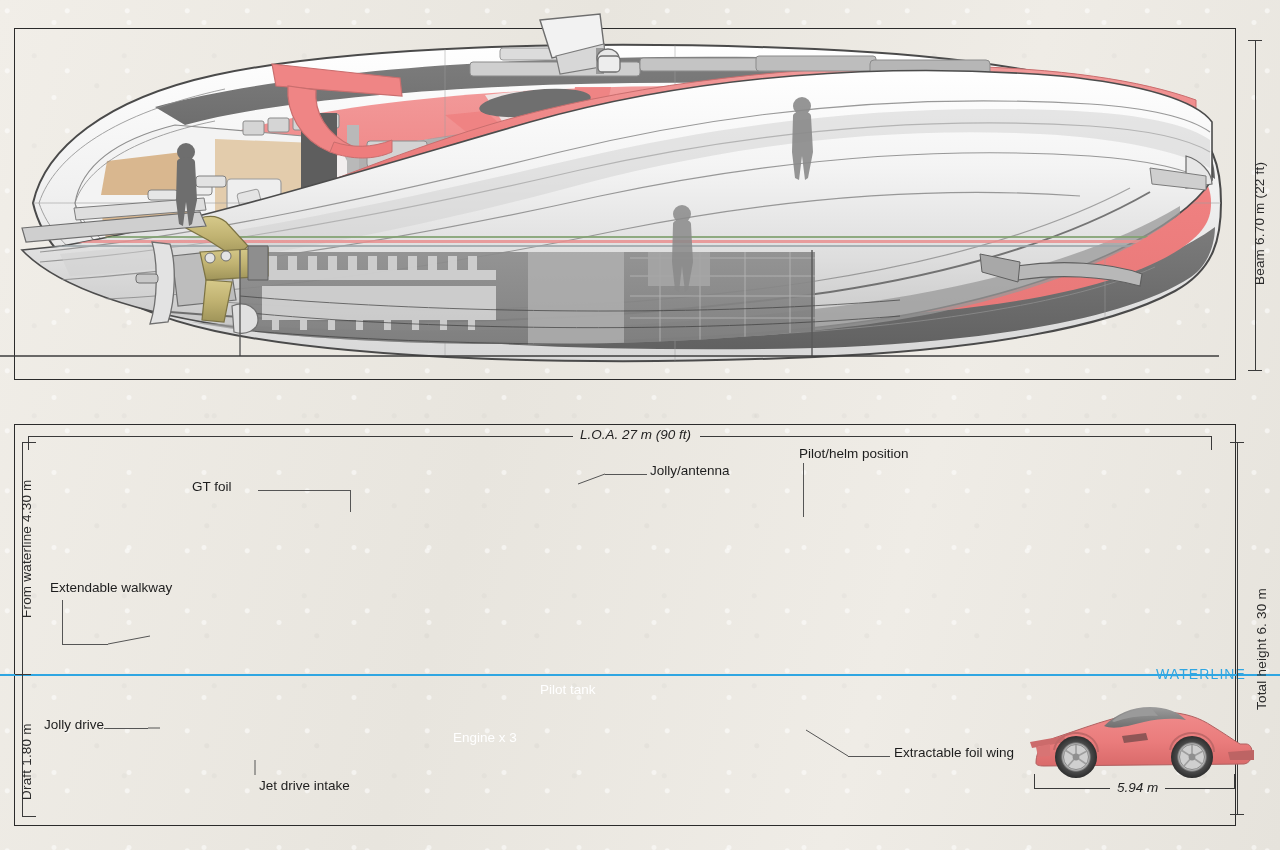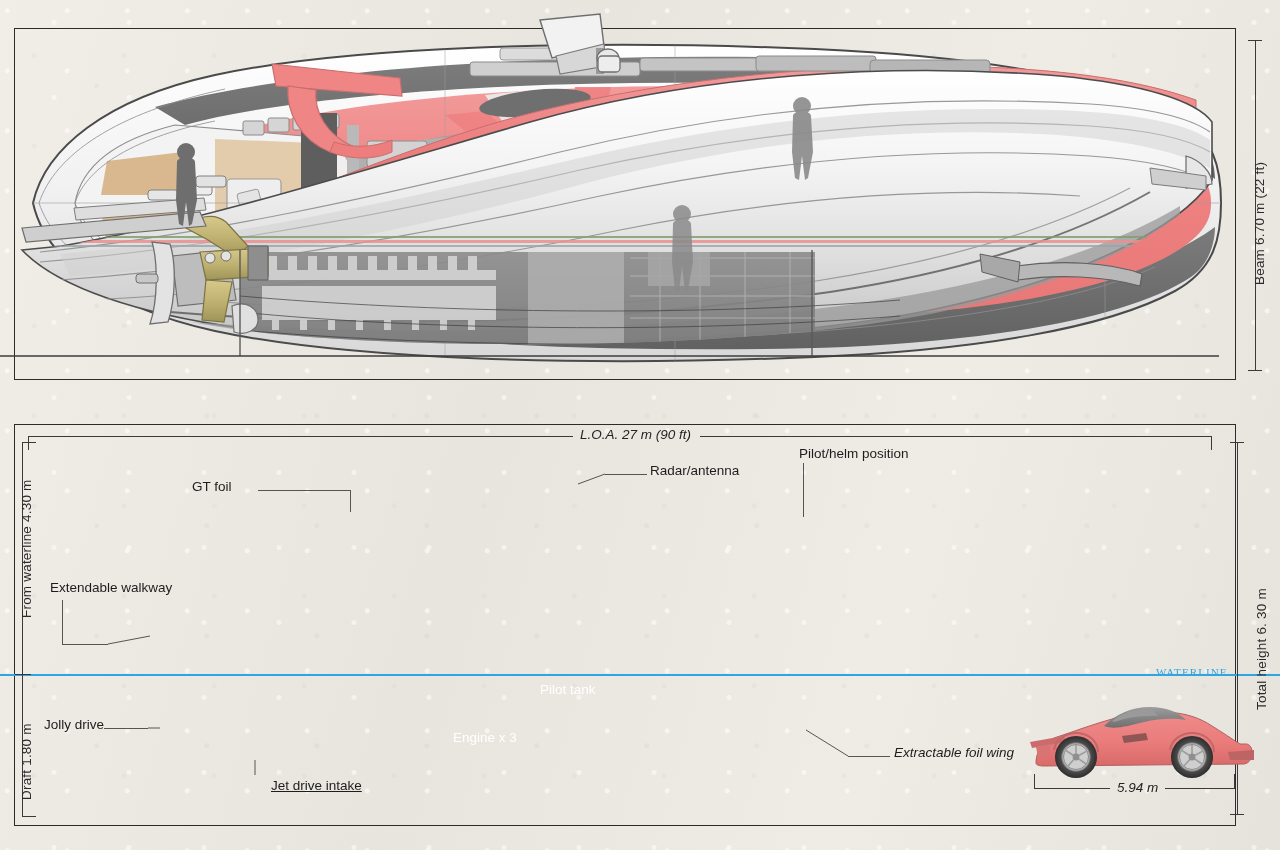--- a/index.html
+++ b/index.html
@@ -58,26 +58,25 @@
   }
   .callout {
     position: absolute;
     font-size: 13.5px;
     color: #1d1d1d;
     white-space: nowrap;
   }
   .callout.white { color: #ffffff; }
   .waterline-label {
     position: absolute;
-    font-size: 11px;
+    font-size: 14px;
     letter-spacing: 1.1px;
     color: #2fa6e2;
     white-space: nowrap;
     font-weight: 500;
-    font-family: Liberation Serif, serif;
   }
   .rule { position: absolute; background: #3a3a3a; }
   .rule.h { height: 1px; }
   .rule.v { width: 1px; }
   .tick  { position: absolute; background: #3a3a3a; }
 
   svg { display: block; overflow: visible; }
   .svg-abs { position: absolute; left: 0; top: 0; }
 </style>
 </head>
@@ -467,36 +466,36 @@
 
   <div class="rule v" style="left:1237px; top:442px; height:372px;"></div>
   <div class="rule h" style="left:1230px; top:442px; width:14px;"></div>
   <div class="rule h" style="left:1230px; top:814px; width:14px;"></div>
   <div class="vlabel up" style="left:1254px; top:710px;">Total height 6. 30 m</div>
 
   <div class="callout" style="left:192px; top:479px;">GT foil</div>
   <div class="rule h" style="left:258px; top:490px; width:92px; background:#555;"></div>
   <div class="rule v" style="left:350px; top:490px; height:22px; background:#555;"></div>
 
-  <div class="callout" style="left:650px; top:463px;">Radar/antenna</div>
+  <div class="callout" style="left:650px; top:463px;">Jolly/antenna</div>
   <div class="rule h" style="left:605px; top:474px; width:42px; background:#555;"></div>
 
   <div class="callout" style="left:799px; top:446px;">Pilot/helm position</div>
   <div class="rule v" style="left:803px; top:463px; height:54px; background:#555;"></div>
 
   <div class="callout" style="left:50px; top:580px;">Extendable walkway</div>
   <div class="rule v" style="left:62px; top:600px; height:44px; background:#555;"></div>
   <div class="rule h" style="left:62px; top:644px; width:46px; background:#555;"></div>
 
   <div class="callout" style="left:44px; top:717px;">Jolly drive</div>
   <div class="rule h" style="left:104px; top:728px; width:44px; background:#555;"></div>
 
-  <div class="callout" style="left:271px; top:778px;text-decoration:underline;">Jet drive intake</div>
-
-  <div class="callout" style="left:894px; top:745px;font-style:italic;">Extractable foil wing</div>
+  <div class="callout" style="left:259px; top:778px;">Jet drive intake</div>
+
+  <div class="callout" style="left:894px; top:745px;">Extractable foil wing</div>
   <div class="rule h" style="left:848px; top:756px; width:42px; background:#555;"></div>
   <svg class="svg-abs" width="1280" height="850" style="pointer-events:none">
     <line x1="848" y1="756" x2="806" y2="730" stroke="#555" stroke-width="1"></line>
     <line x1="108" y1="644" x2="150" y2="636" stroke="#555" stroke-width="1"></line>
     <line x1="148" y1="728" x2="160" y2="728" stroke="#555" stroke-width="1"></line>
     <line x1="255" y1="775" x2="255" y2="760" stroke="#555" stroke-width="1"></line>
     <line x1="605" y1="474" x2="578" y2="484" stroke="#555" stroke-width="1"></line>
   </svg>
 
   <div class="callout white" style="left:540px; top:682px; font-size:13.5px;">Pilot tank</div>

